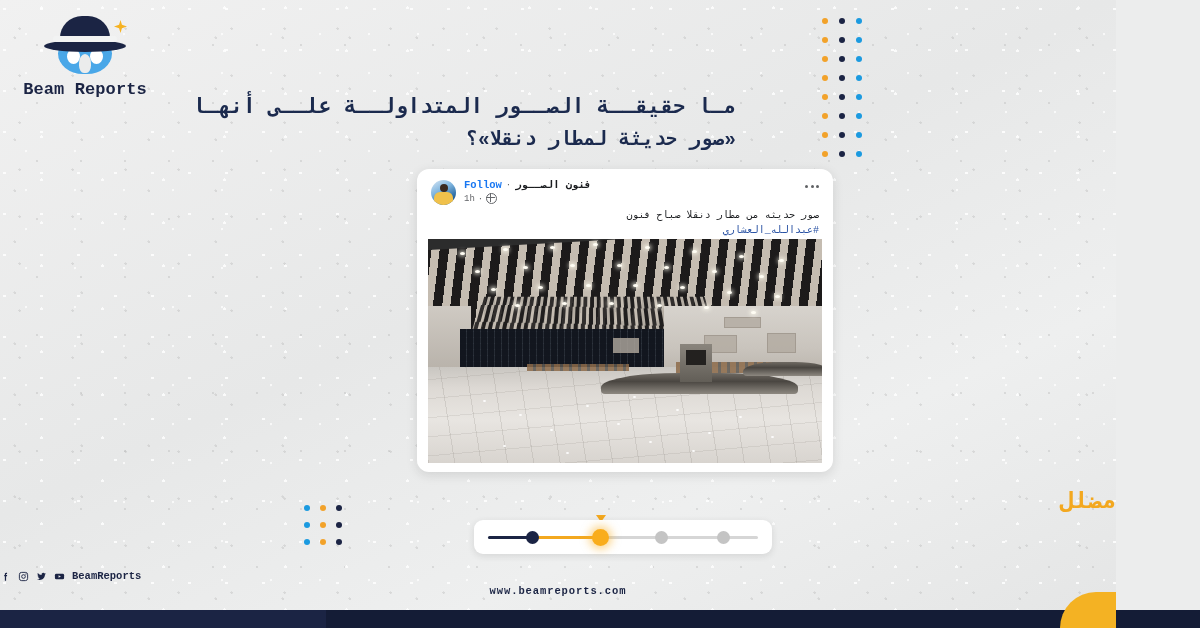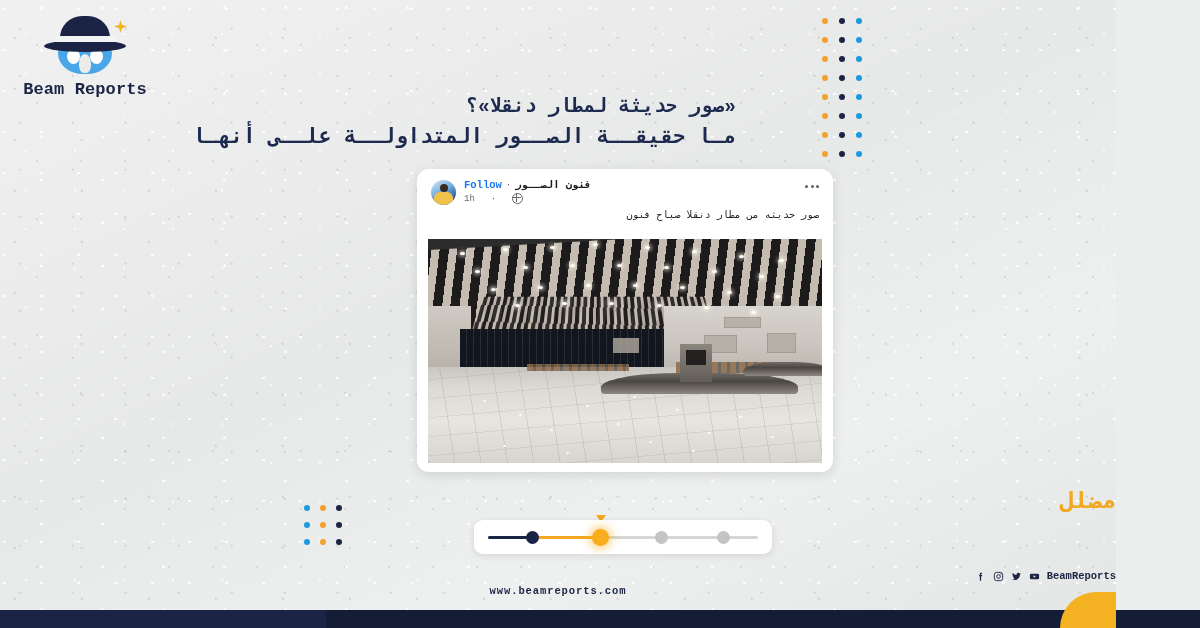--- a/index.html
+++ b/index.html
@@ -230,21 +230,21 @@
   .follow-link {
     color: #1877f2;
     font-weight: bold;
   }
   .meta-row {
     position: absolute;
     left: 33px;
     top: 16px;
     display: flex;
     align-items: center;
-    gap: 16px;
+    gap: 3px;
     font-size: 9px;
     color: #65676b;
   }
   .globe-icon {
     display: inline-block;
     width: 9px;
     height: 9px;
     border: 1px solid #65676b;
     border-radius: 50%;
     position: relative;
@@ -498,21 +498,21 @@
   .footer {
     position: absolute;
     left: 0;
     right: 0;
     top: 570px;
     text-align: center;
     color: #1b2444;
   }
   .footer-social {
     display: flex;
-    justify-content: flex-end;
+    justify-content: flex-start;
     align-items: center;
     gap: 7px;
     font-size: 10.5px;
     font-weight: bold;
   }
   .soc {
     display: inline-flex;
     align-items: center;
     justify-content: center;
     width: 11px;
@@ -603,22 +603,22 @@
     <div class="dot dot-navy"></div>
     <div class="dot dot-blue"></div>
     <div class="dot dot-orange"></div>
     <div class="dot dot-navy"></div>
     <div class="dot dot-blue"></div>
     <div class="dot dot-orange"></div>
     <div class="dot dot-navy"></div>
   </div>
 
   <div class="headline">
+    <span class="headline-line">مـا حقيقــة الصــور المتداولــة علــى أنهـا</span>
     <span class="headline-line second">«صور حديثة لمطار دنقلا»؟</span>
-    <span class="headline-line">مـا حقيقــة الصــور المتداولــة علــى أنهـا</span>
   </div>
 
   <div class="post-card">
 
     <div class="post-head">
       <div class="avatar">
         <div class="avatar-head"></div>
         <div class="avatar-body"></div>
       </div>
 
@@ -636,20 +636,21 @@
 
       <div class="more-menu">
         <span></span>
         <span></span>
         <span></span>
       </div>
     </div>
 
     <div class="post-text">
       <span>صور حديثه من مطار دنقلا صباح فنون</span>
+      <span class="hashtag">#عبدالله_العشاري</span>
     </div>
 
     <div class="post-photo">
       <div class="ph-ceiling"></div>
       <div class="ph-ceiling-far"></div>
       <div class="ph-wall-left"></div>
       <div class="ph-wall-right"></div>
       <div class="ph-glasswall"></div>
 
       <div class="ph-panel" style="left:75%;top:35%;width:9%;height:4%;"></div>

